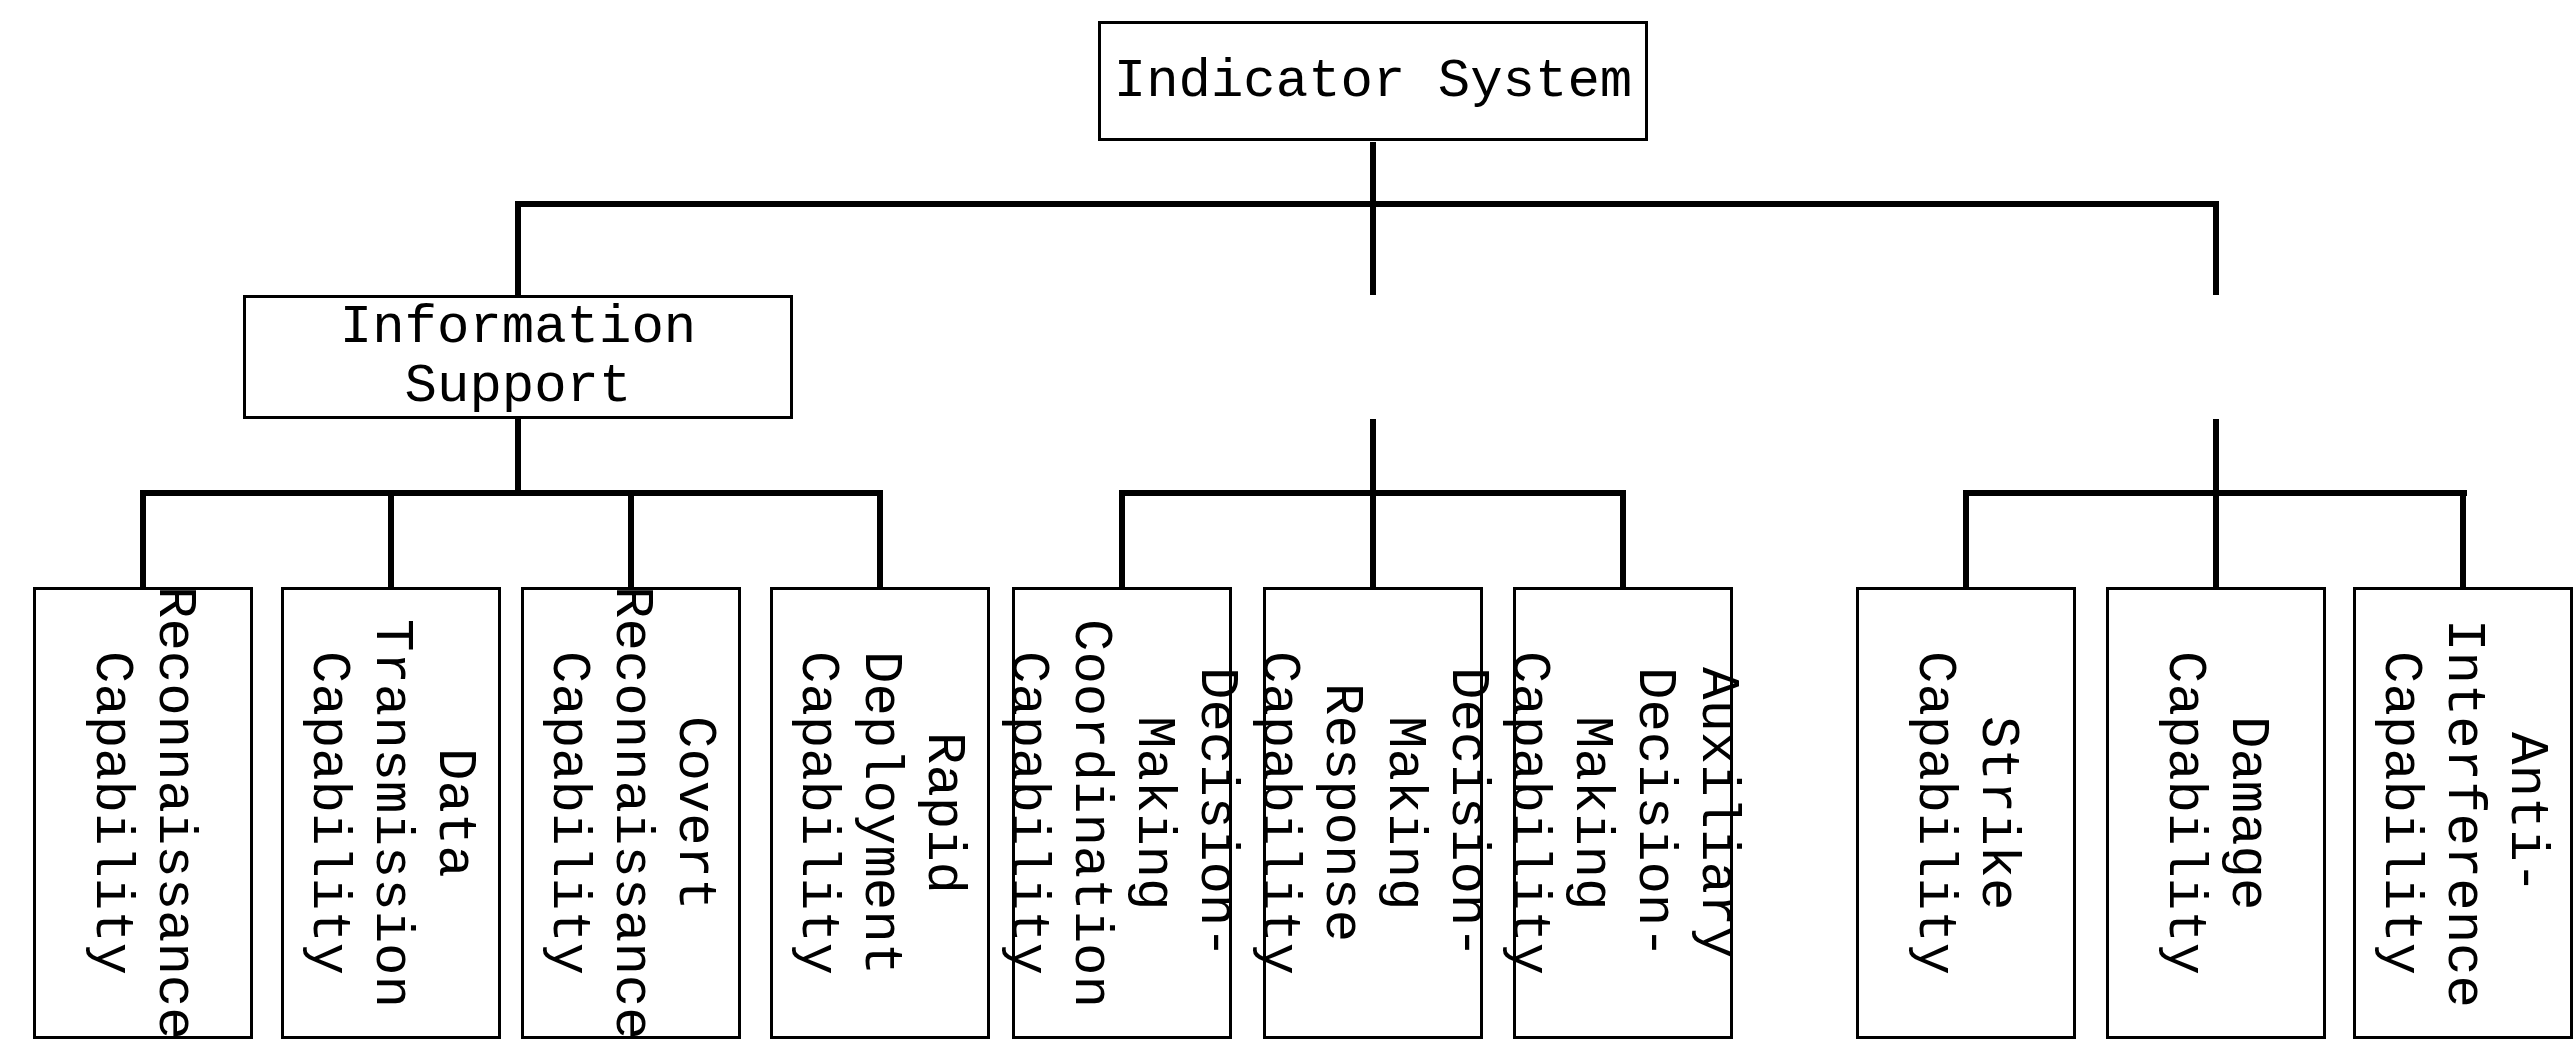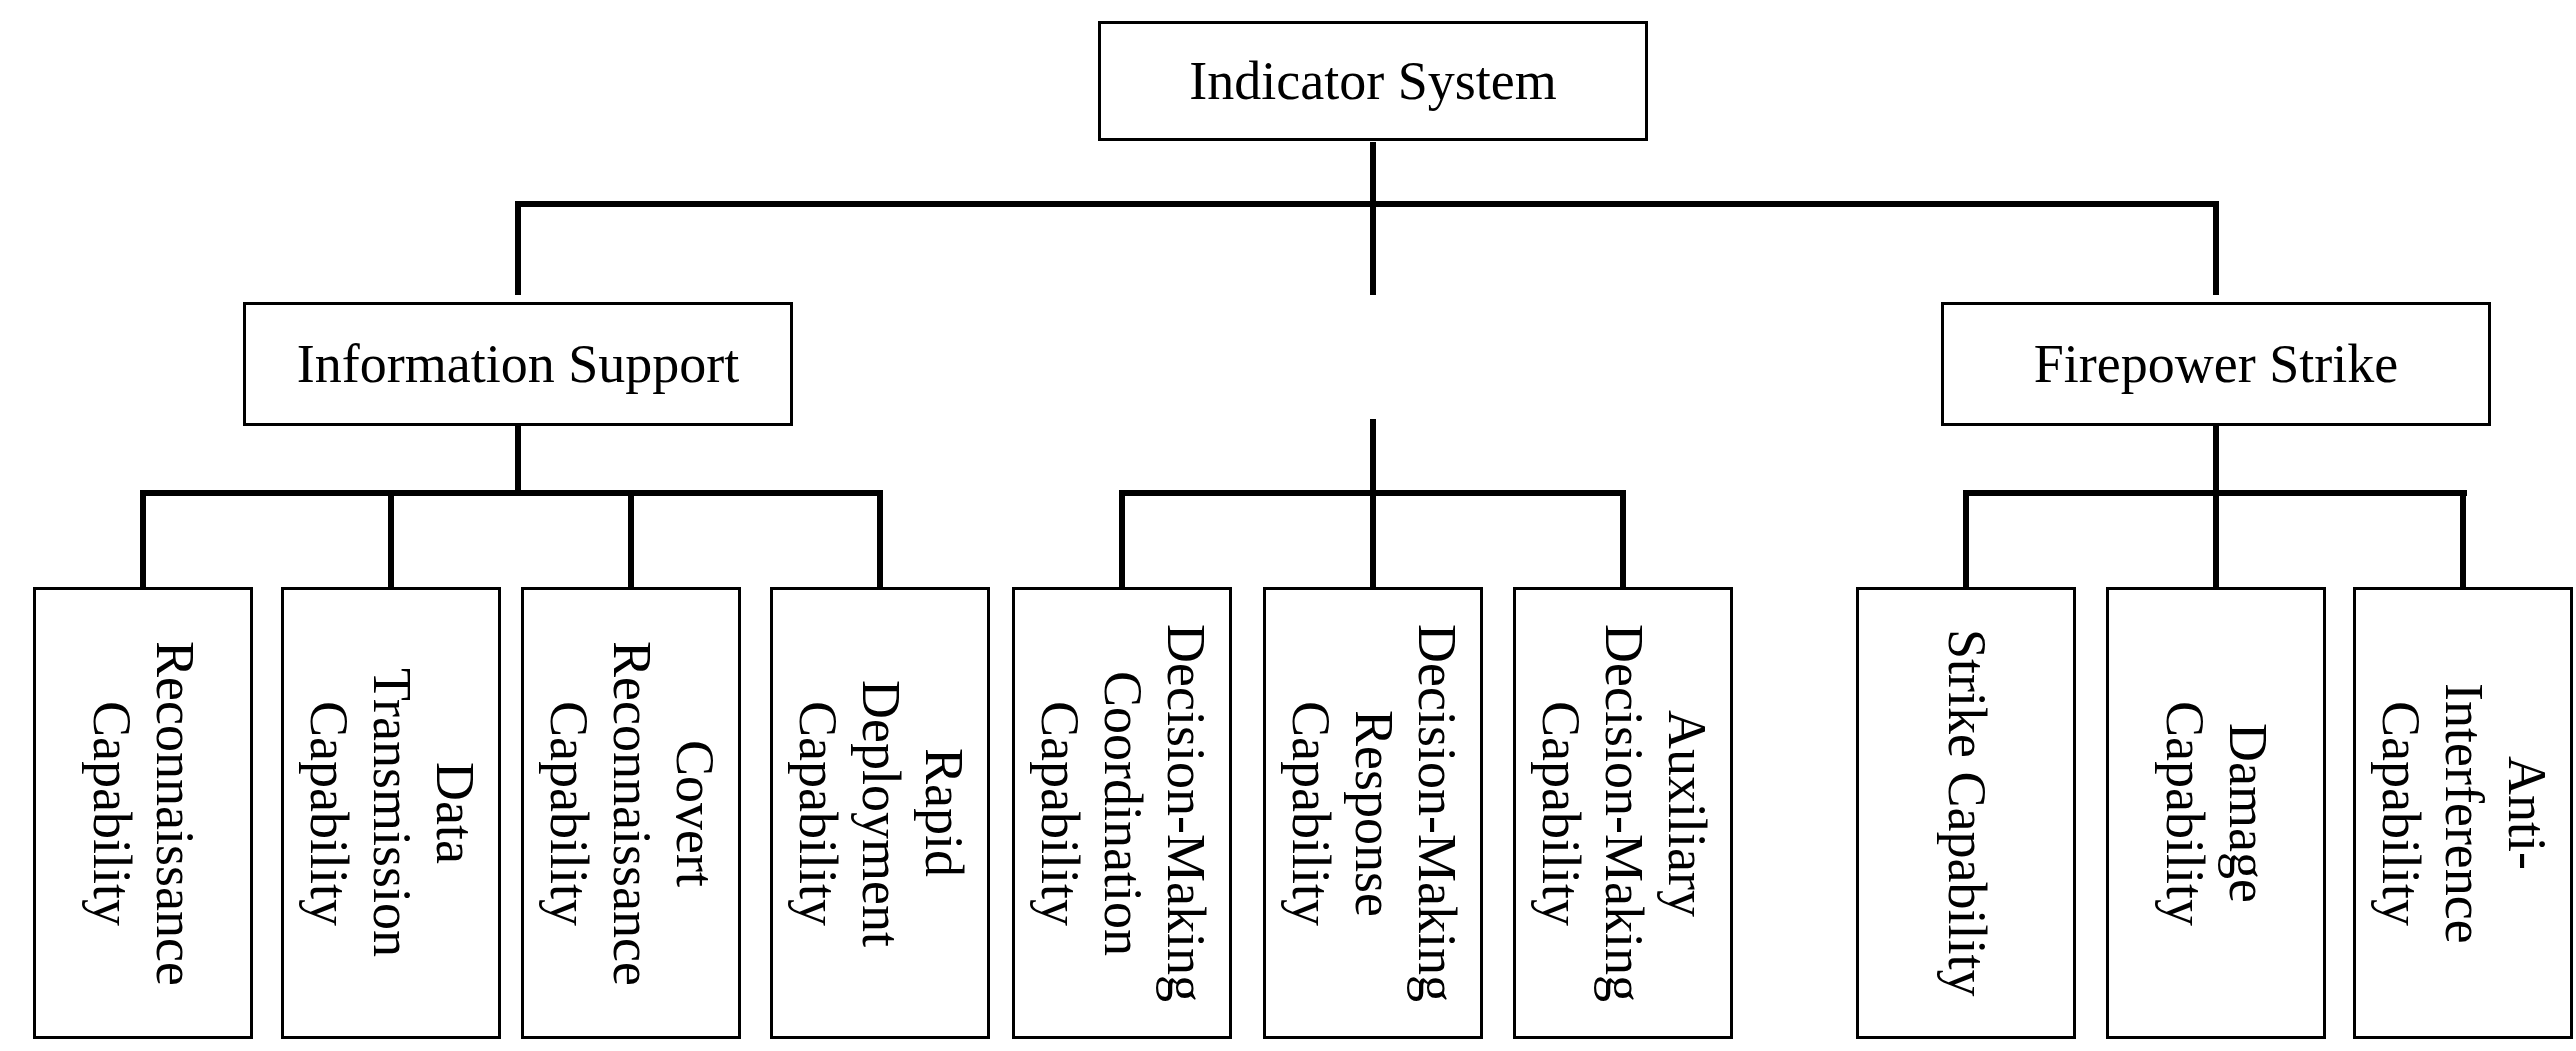--- a/index.html
+++ b/index.html
@@ -1,34 +1,34 @@
 <!DOCTYPE html>
 <html style="font-size:12.7px"><head>
 <meta charset="utf-8">
 <style>
   html,body{margin:0;padding:0;background:#ffffff;}
   #canvas{
     position:relative;
     width:2448px;height:1051px;
     background:#ffffff;
-    font-family:Liberation Serif, serif;
+    font-family:Liberation Mono, monospace;
     color:#000;
   }
   .box{
     position:absolute;
     box-sizing:border-box;
     border:3.2px solid #000;
     background:#fff;
     display:flex;
     align-items:center;
     justify-content:center;
     text-align:center;
   }
   .root{left:1098px;top:21.4px;width:550px;height:120px;}
-  .l2{top:302px;width:550px;height:124px;}
+  .l2{top:295px;width:550px;height:124px;}
   .leaf{top:587px;width:220px;height:452px;}
   .label{
     white-space:pre-line;
     font-size:54px;
     line-height:60px;
     color:#000;
   }
   .root .label{line-height:57px;}
   .l2 .label{line-height:59px;}
   .vlabel{
@@ -71,23 +71,20 @@
   <div class="line" style="left:2213px;top:490px;width:5.5px;height:97px"></div>
   <div class="line" style="left:2460px;top:490px;width:5.5px;height:97px"></div>
 
   <div class="box root">
     <span class="label">Indicator System</span>
   </div>
 
   <div class="box l2" style="left:243px">
     <span class="label">Information Support</span>
   </div>
-  <div class="box l2" style="left:1941px">
-    <span class="label">Firepower Strike</span>
-  </div>
 
   <div class="box leaf" style="left:33px">
     <span class="label vlabel">Reconnaissance
 Capability</span>
   </div>
   <div class="box leaf" style="left:281px">
     <span class="label vlabel">Data
 Transmission
 Capability</span>
   </div>

